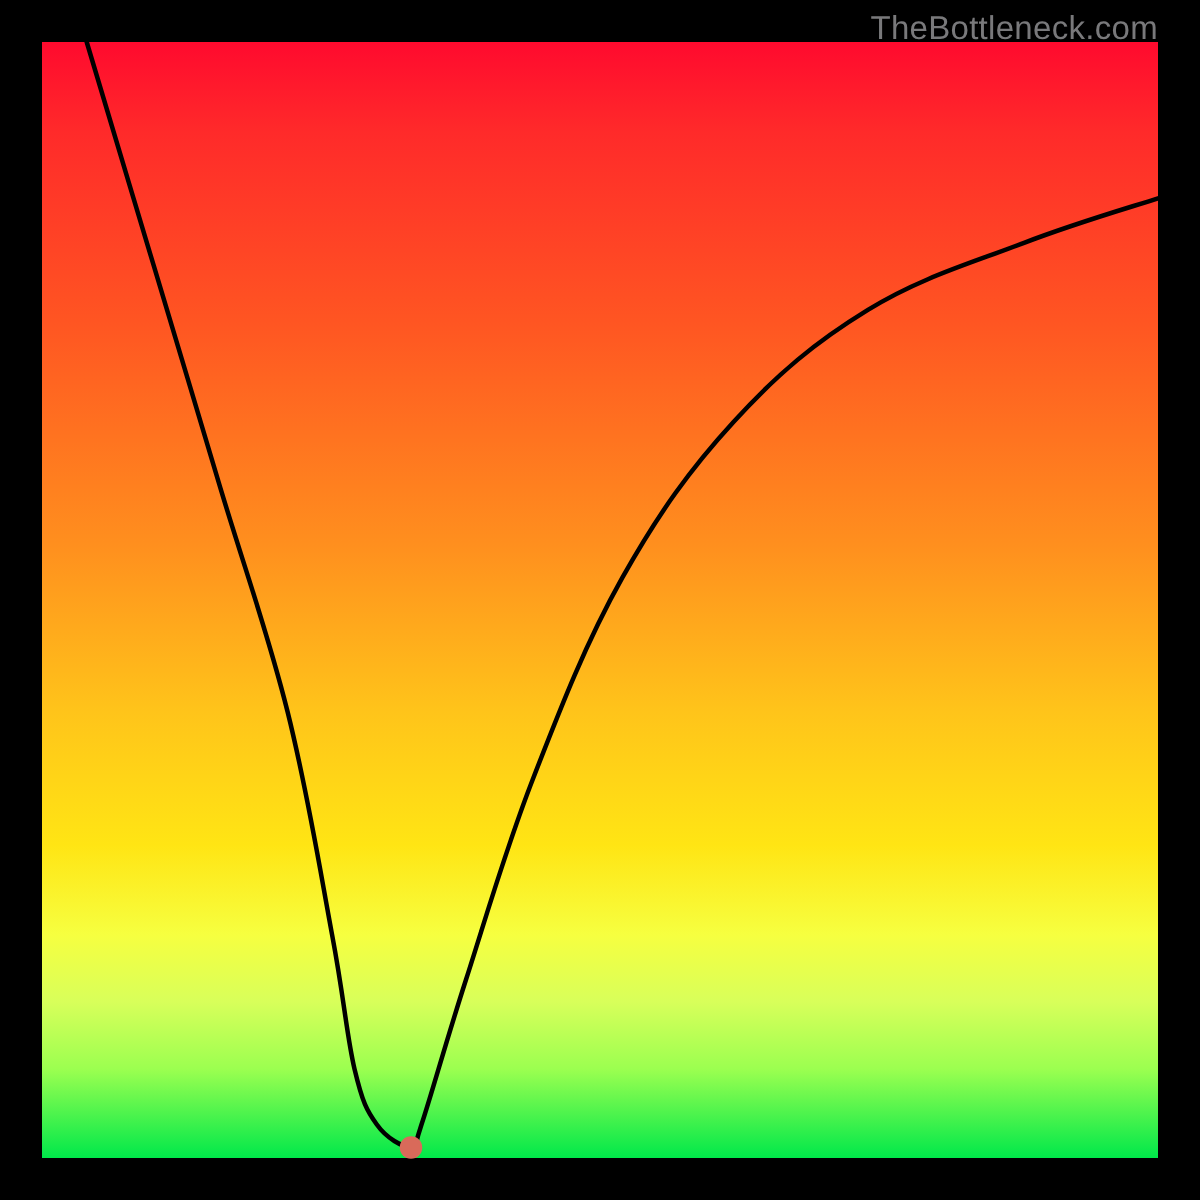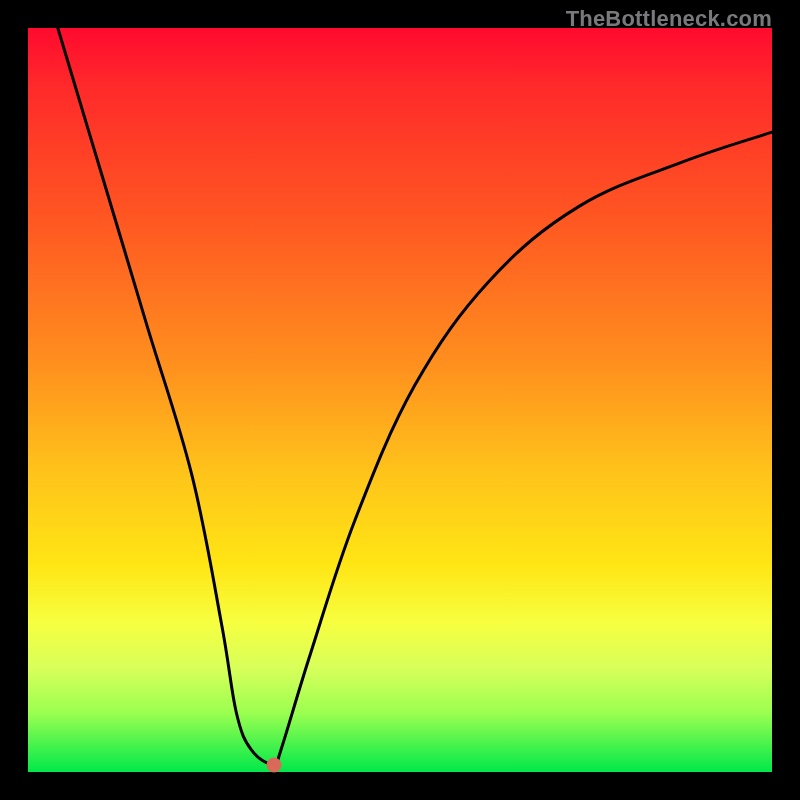--- a/index.html
+++ b/index.html
@@ -35,21 +35,21 @@
       #d8ff5a 86%,
       #9cff50 92%,
       #00e84a 100%);
   }
   .watermark {
     position: absolute;
     top: 6px;
     right: 28px;
     color: #79797b;
     font-size: 22px;
-    font-weight: 700;
+    font-weight: 400;
     letter-spacing: 0.2px;
     user-select: none;
   }
   svg.curve {
     position: absolute;
     left: 0;
     top: 0;
     width: 744px;
     height: 744px;
     overflow: visible;

